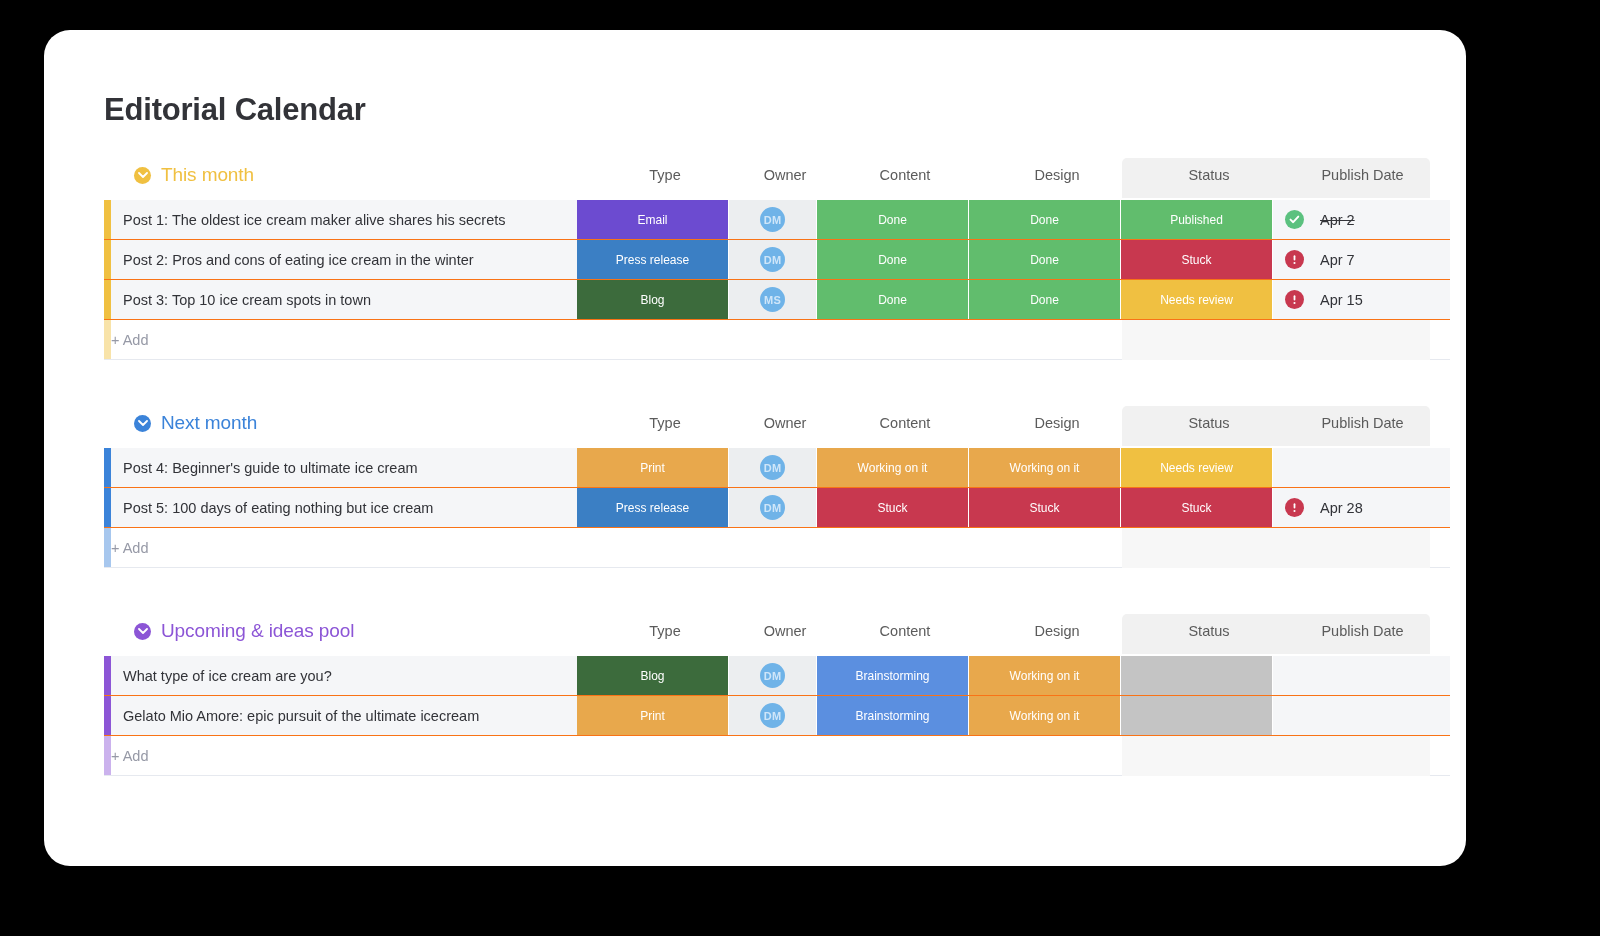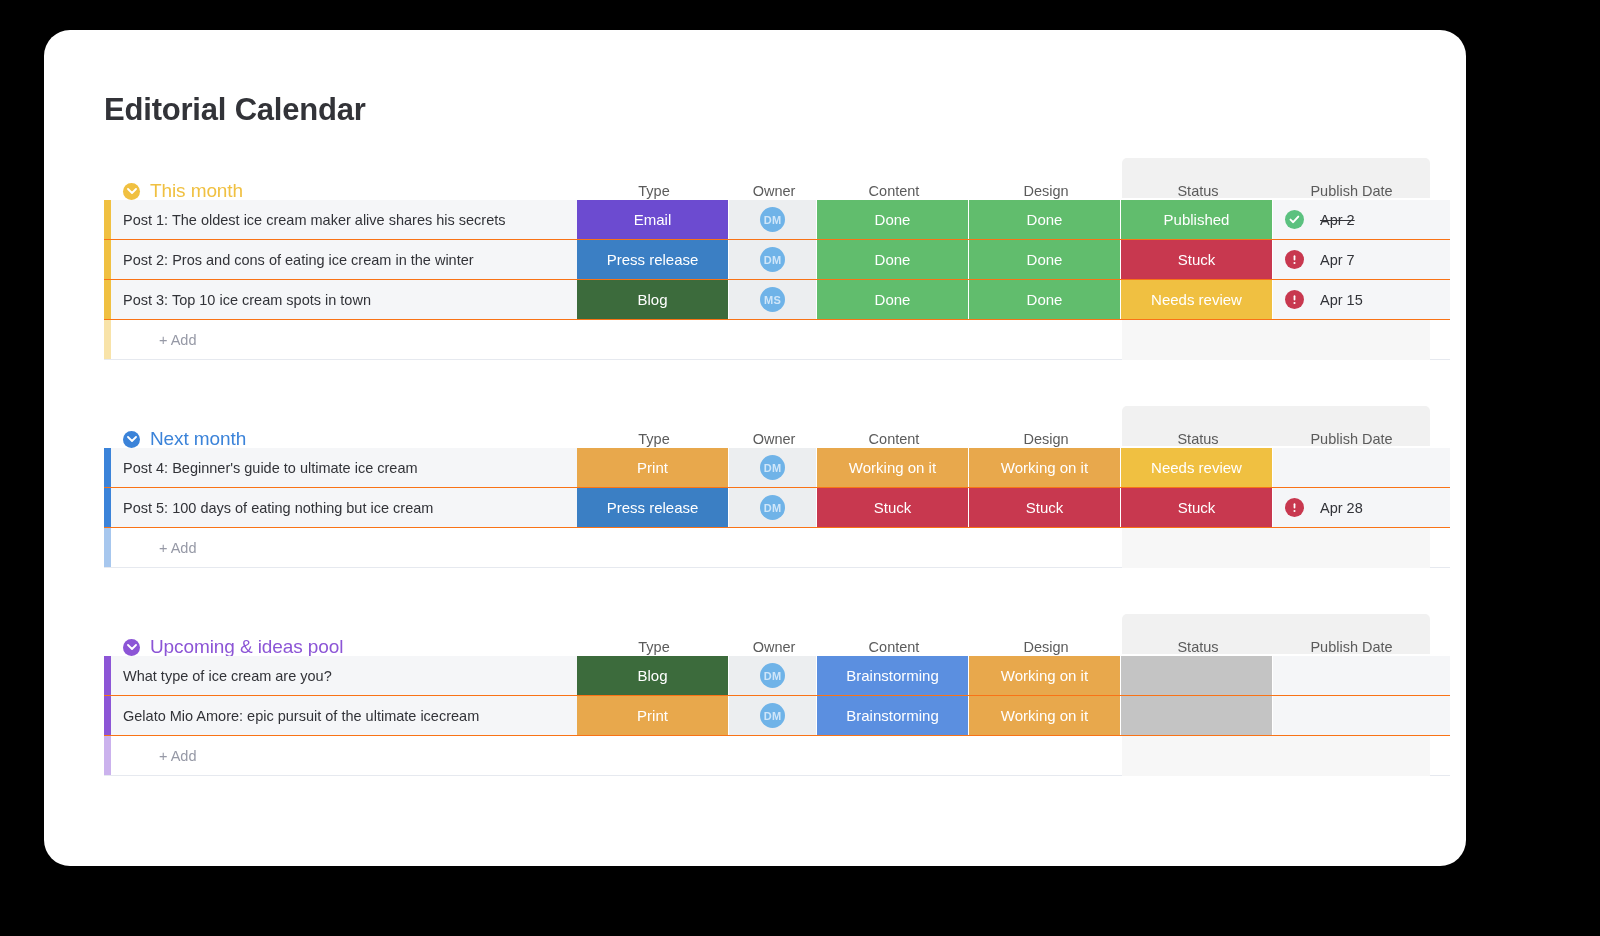--- a/index.html
+++ b/index.html
@@ -75,27 +75,26 @@
     position: absolute;
     top: 0;
     left: 1018px;
     width: 308px;
     height: 40px;
     background: #f1f1f1;
     border-radius: 5px 5px 0 0;
   }
   .head-cols {
     position: absolute;
-    left: 1px; top: 0;
+    left: 12px; top: 0;
     width: 100%;
     height: 34px;
     display: flex;
     align-items: center;
     padding-left: 18px;
-    margin-top: 16px;
   }
   .hcell {
     font-size: 14.5px;
     color: #5b5b5b;
     text-align: center;
     white-space: nowrap;
   }
   .c-title  { flex: 0 0 455px; }
   .c-type   { flex: 0 0 152px; }
   .c-owner  { flex: 0 0 88px; text-align: center; }
@@ -126,21 +125,21 @@
     background: #f5f6f8;
     white-space: nowrap;
     overflow: hidden;
   }
   .row .gap { flex: 0 0 11px; background: #f5f6f8; }
 
   .chip {
     display: flex;
     align-items: center;
     justify-content: center;
-    font-size: 15px;
+    font-size: 12px;
     color: #ffffff;
     border-right: 1px solid #ffffff;
     white-space: nowrap;
   }
   .chip.t-type   { flex: 0 0 152px; }
   .chip.t-cell   { flex: 0 0 152px; }
 
   .ownercell {
     flex: 0 0 88px;
     display: flex;
@@ -190,24 +189,22 @@
   
   .addrow {
     display: flex;
     align-items: center;
     height: 40px;
     background: #ffffff;
     border-bottom: 1px solid #e6e9ef;
   }
   .addrow .bar { flex: 0 0 7px; align-self: stretch; opacity: 0.45; }
   .addrow .lbl {
-    padding-left: 28px;
     font-size: 14.5px;
     color: #9699a6;
-    margin-left: 20px;
   }
 
   
   .status-backdrop {
     position: absolute;
     left: 1018px;
     top: 0;
     width: 308px;
     bottom: 0;
     background: #f7f7f7;

